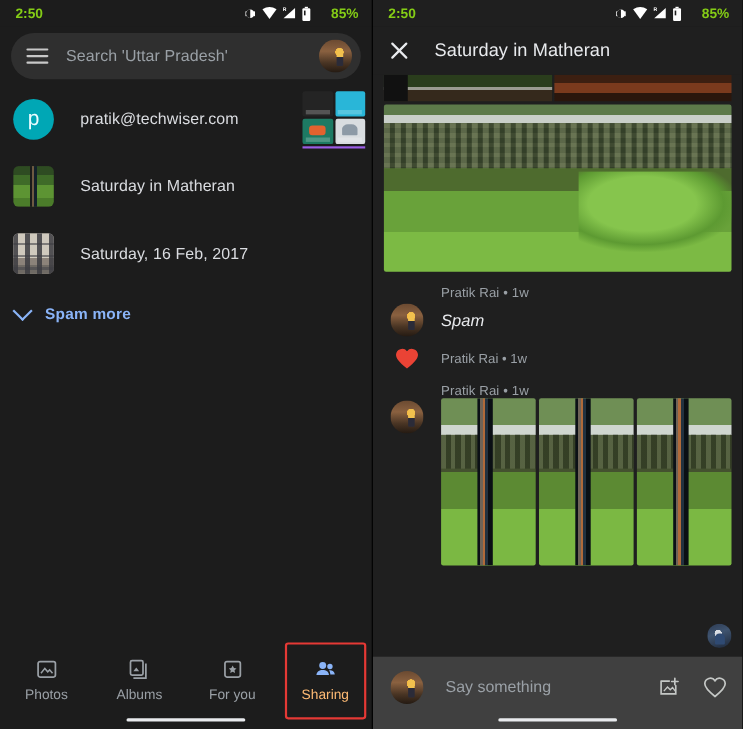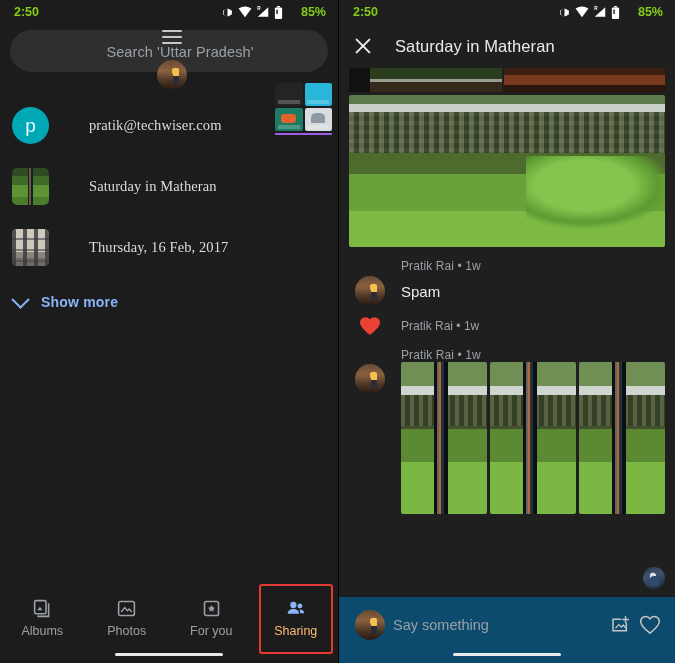--- a/index.html
+++ b/index.html
@@ -21,22 +21,22 @@
     color:#84cc16; font-size:12.5px; font-weight:bold;
     background:#1c1c1c;
   }
   .phone.right .statusbar { background:#1f1f1f; }
   .status-icons { display:flex; align-items:center; gap:4px; }
   .status-icons svg { display:block; }
   .batt-pct { font-size:12.5px; font-weight:bold; margin-left:14px; }
 
   
   .searchbar {
-    margin:6px 10px 17px 10px; height:42px; background:#2f2f2f;
-    border-radius:22px; display:flex; align-items:center; padding:0 8px 0 14px;flex-direction:column;
+    margin:6px 10px 0 10px; height:42px; background:#2f2f2f;
+    border-radius:22px; display:flex; align-items:center; padding:0 8px 0 14px;
   }
   .hamburger { width:20px; height:14px; display:flex; flex-direction:column;
     justify-content:space-between; flex:none; }
   .hamburger span { display:block; height:2px; background:#c8c8c8; border-radius:1px; }
   .search-text { flex:1; color:#9aa0a6; font-size:14.5px; margin-left:16px; letter-spacing:.1px; }
   .avatar { border-radius:50%; flex:none; overflow:hidden; position:relative; }
   .av-person {
     background:
       radial-gradient(circle at 62% 38%, #f5b942 0 14%, transparent 15%),
       linear-gradient(180deg,#6b4a31 0%,#8a6140 35%,#4a3524 70%,#241a12 100%);
@@ -54,21 +54,21 @@
   .av-person2:after{
     content:""; position:absolute; left:30%; top:42%; width:45%; height:45%;
     background:#2f4a72; border-radius:40% 40% 10% 10%;
   }
   .sb-avatar { width:30px; height:30px; }
 
   
   .list { padding-top:6px; }
   .list-item { display:flex; align-items:center; height:61px; padding:0 0 0 12px; }
   .li-thumb { width:37px; height:37px; border-radius:5px; flex:none; overflow:hidden; position:relative; }
-  .li-label { margin-left:40px; color:#dadce0; font-size:14.5px; letter-spacing:.1px;font-family:Liberation Serif, serif; }
+  .li-label { margin-left:24px; color:#dadce0; font-size:14.5px; letter-spacing:.1px; }
   .acct-avatar { width:37px; height:37px; border-radius:50%; background:#00a7b5;
     display:flex; align-items:center; justify-content:center;
     color:#eafcff; font-size:19px; font-weight:500; flex:none; }
 
   .thumb-garden {
     background:
       linear-gradient(90deg, transparent 0 42%, #1b1b1b 42% 47%, #6e5a42 47% 52%, #13202a 52% 58%, transparent 58%),
       linear-gradient(180deg,#2e4b22 0 22%, #3f6b28 22% 46%, #5d9433 46% 78%, #4b7c2a 78% 100%);
   }
   .thumb-bldg {
@@ -161,21 +161,21 @@
     background:
       repeating-linear-gradient(90deg, rgba(120,130,95,.5) 0 5px, rgba(45,55,35,.6) 5px 10px),
       repeating-linear-gradient(180deg, rgba(140,150,110,.35) 0 4px, transparent 4px 9px);
   }
   .hero:after{
     content:""; position:absolute; right:-2%; top:40%; width:46%; height:48%;
     background:radial-gradient(ellipse at 40% 40%, #86c54d 0 40%, #5d9a32 60%, transparent 72%);
   }
 
   .meta { color:#9aa0a6; font-size:12px; padding:12px 0 0 62px; letter-spacing:.1px; }
-  .comment-row { display:flex; align-items:center; padding:3px 0 0 16px; gap:16px; }
+  .comment-row { display:flex; align-items:center; padding:3px 0 0 16px; gap:16px;font-style:italic; }
   .cm-avatar { width:30px; height:30px; }
   .comment-text { color:#e8eaed; font-size:15px; }
 
   .reaction-row { display:flex; align-items:center; padding:10px 0 0 16px; gap:16px; }
   .heart-filled { width:30px; display:flex; justify-content:center; }
   .reaction-meta { color:#9aa0a6; font-size:12px; }
 
   .strip3 { display:flex; gap:3px; padding:0 10px; margin-top:4px; }
   .s3 { flex:1; height:152px; border-radius:2px; overflow:hidden; position:relative;
     background:
@@ -185,22 +185,22 @@
     background:linear-gradient(90deg,#0b1016 0 18%, #6e6357 18% 34%, #b06a3a 34% 48%, #22313f 48% 70%, #0a0f14 70% 100%);
   }
   .s3:before{
     content:""; position:absolute; left:0; right:0; top:22%; height:20%;
     background:repeating-linear-gradient(90deg, rgba(110,120,90,.45) 0 4px, rgba(40,48,30,.55) 4px 9px);
   }
 
   .tail-avatar { position:absolute; right:10px; bottom:8px; width:22px; height:22px; }
 
   
-  .composer { position:absolute; left:0; bottom:0; width:100%; height:66px; background:#0c4a6e;
-    display:flex; align-items:center; padding:0 14px 10px 16px; gap:8px;justify-content:center; }
+  .composer { position:absolute; left:0; bottom:0; width:100%; height:66px; background:#404040;
+    display:flex; align-items:center; padding:0 14px 10px 16px; gap:20px;justify-content:center; }
   .cp-avatar { width:30px; height:30px; }
   .cp-placeholder { flex:1; color:#9aa0a6; font-size:14.5px; }
   .cp-icon { width:22px; height:22px; flex:none; display:flex; align-items:center; justify-content:center; }
   .home-ind2 { position:absolute; bottom:7px; left:50%; transform:translateX(-50%);
     width:108px; height:3.5px; border-radius:2px; background:#e8eaed; }
 </style>
 </head>
 <body>
 
 <div class="screens">
@@ -249,54 +249,54 @@
         <span class="li-label">pratik@techwiser.com</span>
       </div>
 
       <div class="list-item">
         <span class="li-thumb thumb-garden"></span>
         <span class="li-label">Saturday in Matheran</span>
       </div>
 
       <div class="list-item">
         <span class="li-thumb thumb-bldg"></span>
-        <span class="li-label">Thursday, 16 Feb, 2017</span>
+        <span class="li-label">Saturday, 16 Feb, 2017</span>
       </div>
 
 
       <div class="showmore">
         <span class="chev"></span>
-        <span class="showmore-label">Show more</span>
+        <span class="showmore-label">Spam more</span>
       </div>
     </div>
 
     <div class="mini-grid">
       <span class="mini-cell mc1"></span>
       <span class="mini-cell mc2"></span>
       <span class="mini-cell mc3"></span>
       <span class="mini-cell mc4"></span>
     </div>
     <div class="mini-underline"></div>
 
     <div class="bottomnav">
       <div class="nav-row">
+        <div class="nav-item">
+          <svg width="21" height="21" viewBox="0 0 24 24">
+            <rect x="3" y="4" width="18" height="16" rx="2" fill="none" stroke="#9aa0a6" stroke-width="1.8"></rect>
+            <path d="M6 16 l4-5 3 3.5 2-2 3 3.5" fill="none" stroke="#9aa0a6" stroke-width="1.6"></path>
+          </svg>
+          <span>Photos</span>
+        </div>
         <div class="nav-item">
           <svg width="21" height="21" viewBox="0 0 24 24">
             <rect x="3" y="3" width="13" height="15" rx="1.6" fill="none" stroke="#9aa0a6" stroke-width="1.8"></rect>
             <path d="M19 6 v15 h-13" fill="none" stroke="#9aa0a6" stroke-width="1.8"></path>
             <path d="M6 14 l3-4 3 4 z" fill="#9aa0a6"></path>
           </svg>
           <span>Albums</span>
-        </div>
-        <div class="nav-item">
-          <svg width="21" height="21" viewBox="0 0 24 24">
-            <rect x="3" y="4" width="18" height="16" rx="2" fill="none" stroke="#9aa0a6" stroke-width="1.8"></rect>
-            <path d="M6 16 l4-5 3 3.5 2-2 3 3.5" fill="none" stroke="#9aa0a6" stroke-width="1.6"></path>
-          </svg>
-          <span>Photos</span>
         </div>
         <div class="nav-item">
           <svg width="21" height="21" viewBox="0 0 24 24">
             <rect x="4" y="4" width="16" height="16" rx="2" fill="none" stroke="#9aa0a6" stroke-width="1.8"></rect>
             <path d="M12 8 l1.4 2.6 2.6 .4-2 2 .5 2.8-2.5-1.4-2.5 1.4 .5-2.8-2-2 2.6-.4z" fill="#9aa0a6"></path>
           </svg>
           <span>For you</span>
         </div>
         <div class="nav-item active highlight">
           <svg width="22" height="21" viewBox="0 0 24 24">

